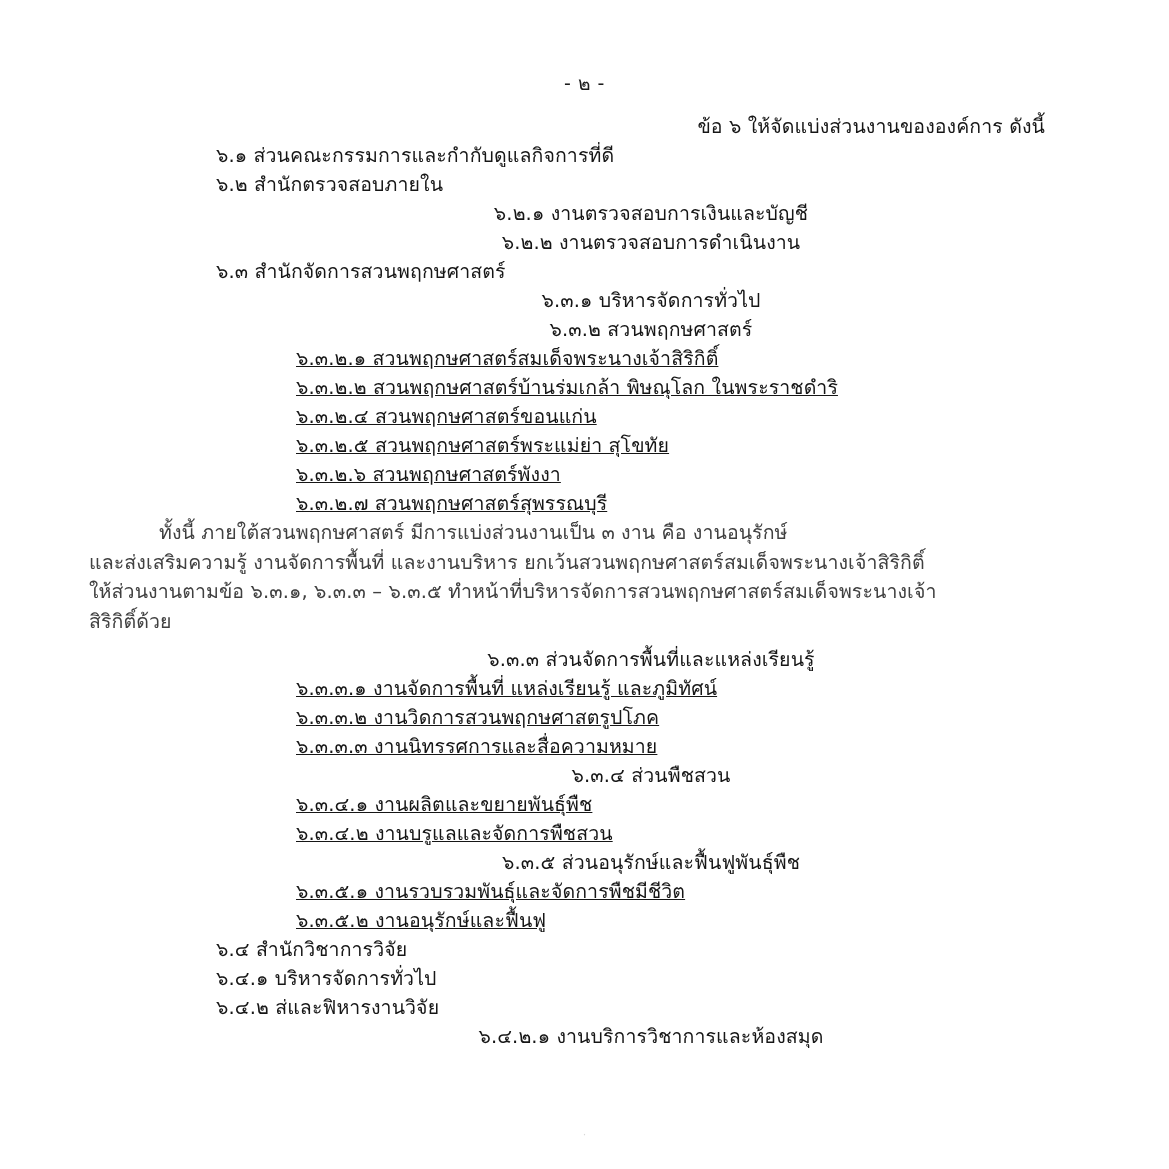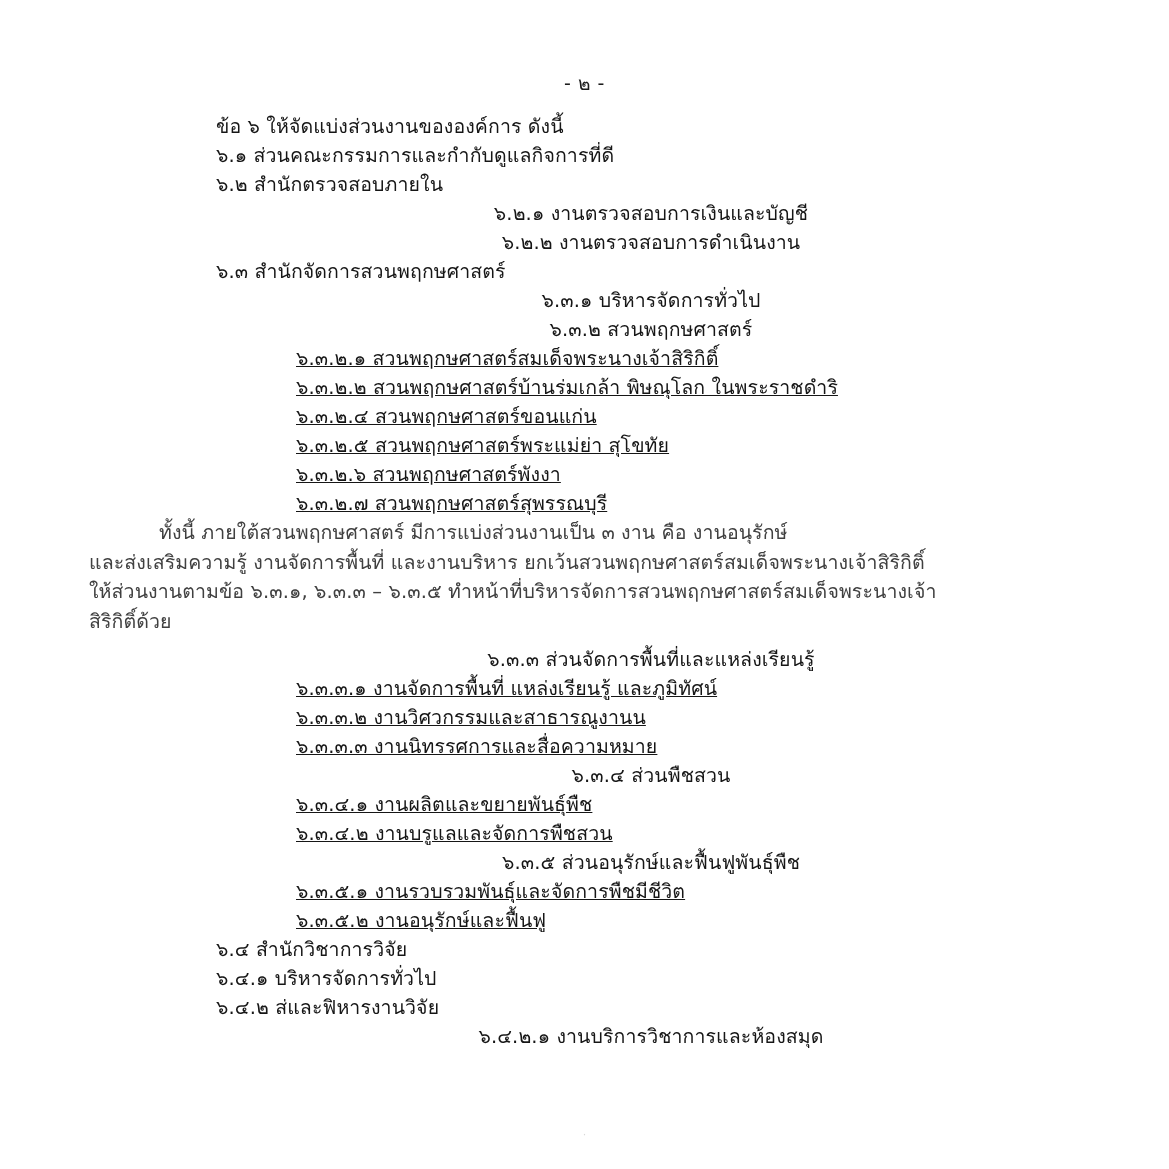--- a/index.html
+++ b/index.html
@@ -37,21 +37,21 @@
     left: 165px;
     width: 880px;
   }
   .line {
     font-size: 19.5px;
     line-height: 29px;
     white-space: pre;
     color: #161616;
     letter-spacing: 0.1px;
   }
-  .ind-1  { padding-left: 51px; }
+  .ind-1  { padding-left: 51px; text-align: right; }
   .ind-2  { padding-left: 51px; }
   .ind-3  { padding-left: 92px; text-align: center; }
   .ind-4  { padding-left: 131px; text-decoration: underline; }
   .para {
     font-size: 19.5px;
     line-height: 29.5px;
     color: #404040;
     letter-spacing: 0.1px;
     white-space: pre-wrap;
   }
@@ -100,21 +100,21 @@
     <div class="para para-block para-first">ทั้งนี้ ภายใต้สวนพฤกษศาสตร์ มีการแบ่งส่วนงานเป็น ๓ งาน คือ งานอนุรักษ์
 และส่งเสริมความรู้ งานจัดการพื้นที่ และงานบริหาร ยกเว้นสวนพฤกษศาสตร์สมเด็จพระนางเจ้าสิริกิติ์
 ให้ส่วนงานตามข้อ ๖.๓.๑, ๖.๓.๓ – ๖.๓.๕ ทำหน้าที่บริหารจัดการสวนพฤกษศาสตร์สมเด็จพระนางเจ้า
 สิริกิติ์ด้วย</div>
 
     <div class="gap-sm"></div>
 
     <div>
       <div class="line ind-3">๖.๓.๓ ส่วนจัดการพื้นที่และแหล่งเรียนรู้</div>
       <div class="line ind-4">๖.๓.๓.๑ งานจัดการพื้นที่ แหล่งเรียนรู้ และภูมิทัศน์</div>
-      <div class="line ind-4">๖.๓.๓.๒ งานวิศวกรรมและสาธารณูงานน</div>
+      <div class="line ind-4">๖.๓.๓.๒ งานวิดการสวนพฤกษศาสตรูปโภค</div>
       <div class="line ind-4">๖.๓.๓.๓ งานนิทรรศการและสื่อความหมาย</div>
       <div class="line ind-3">๖.๓.๔ ส่วนพืชสวน</div>
       <div class="line ind-4">๖.๓.๔.๑ งานผลิตและขยายพันธุ์พืช</div>
       <div class="line ind-4">๖.๓.๔.๒ งานบรูแลและจัดการพืชสวน</div>
       <div class="line ind-3">๖.๓.๕ ส่วนอนุรักษ์และฟื้นฟูพันธุ์พืช</div>
       <div class="line ind-4">๖.๓.๕.๑ งานรวบรวมพันธุ์และจัดการพืชมีชีวิต</div>
       <div class="line ind-4">๖.๓.๕.๒ งานอนุรักษ์และฟื้นฟู</div>
       <div class="line ind-2">๖.๔ สำนักวิชาการวิจัย</div>
       <div class="line ind-2">๖.๔.๑ บริหารจัดการทั่วไป</div>
       <div class="line ind-2">๖.๔.๒ ส่และฟิหารงานวิจัย</div>

